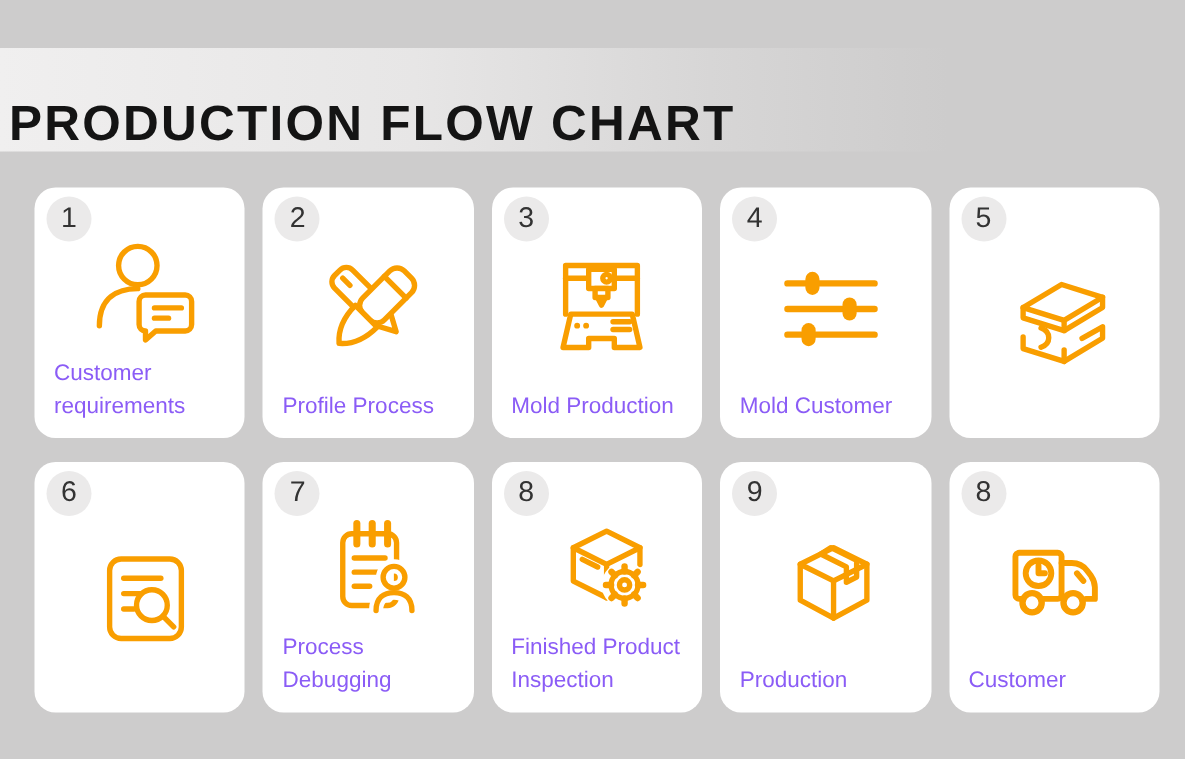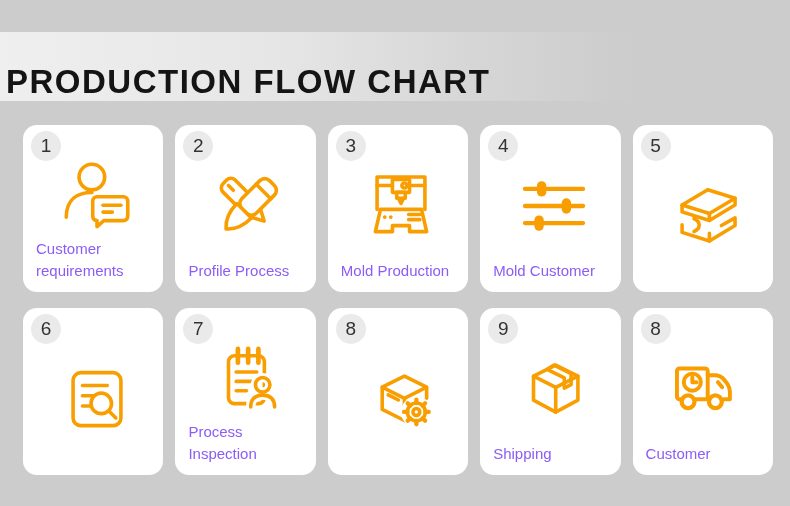--- a/index.html
+++ b/index.html
@@ -195,21 +195,21 @@
         <line x1="33" y1="52" x2="55" y2="52"></line>
         <line x1="33" y1="63" x2="45" y2="63"></line>
         <g stroke="#ffffff" stroke-width="11">
           <circle cx="64" cy="56" r="8.5"></circle>
           <path d="M50 82 c0 -10 6 -14 14 -14 c8 0 14 4 14 14"></path>
         </g>
         <circle cx="64" cy="56" r="8.5"></circle>
         <path d="M50 82 c0 -10 6 -14 14 -14 c8 0 14 4 14 14"></path>
       </svg>
     </div>
-    <div class="step-label">Process Inspection</div>
+    <div class="step-label">Process Debugging</div>
   </div>
 
   <div class="step-card">
     <div class="badge">8</div>
     <div class="icon-wrap">
       <svg viewBox="0 0 96 96" fill="none" stroke="#F99E00" stroke-width="4.2" stroke-linecap="round" stroke-linejoin="round">
         <path d="M26 33 L52 20 L78 33 L52 46 Z"></path>
         <path d="M26 33 v26 l26 13 v-26"></path>
         <path d="M78 33 v13"></path>
         <path d="M52 72 l8 -4"></path>
@@ -222,33 +222,34 @@
           <line x1="73.4" y1="69.4" x2="76.2" y2="72.2"></line>
           <line x1="66" y1="72.5" x2="66" y2="76.5"></line>
           <line x1="58.6" y1="69.4" x2="55.8" y2="72.2"></line>
           <line x1="55.5" y1="62" x2="51.5" y2="62"></line>
           <line x1="58.6" y1="54.6" x2="55.8" y2="51.8"></line>
           <line x1="66" y1="51.5" x2="66" y2="47.5"></line>
           <line x1="73.4" y1="54.6" x2="76.2" y2="51.8"></line>
         </g>
       </svg>
     </div>
+    <div class="step-label">Finished Product Inspection</div>
   </div>
 
   <div class="step-card">
     <div class="badge">9</div>
     <div class="icon-wrap">
       <svg viewBox="0 0 96 96" fill="none" stroke="#F99E00" stroke-width="4.2" stroke-linecap="round" stroke-linejoin="round">
         <path d="M24 33 L50 20 L76 33 L50 46 Z"></path>
         <path d="M24 33 v28 l26 14 v-29"></path>
         <path d="M76 33 v28 l-26 14"></path>
         <path d="M40 25 l20 10 v12 l8 -4 v-13 l-20 -10 z"></path>
       </svg>
     </div>
-    <div class="step-label">Shipping</div>
+    <div class="step-label">Production</div>
   </div>
 
   <div class="step-card">
     <div class="badge">8</div>
     <div class="icon-wrap">
       <svg viewBox="0 0 96 96" fill="none" stroke="#F99E00" stroke-width="4.6" stroke-linecap="round" stroke-linejoin="round">
         <rect x="14" y="24" width="36" height="36" rx="3"></rect>
         <circle cx="32" cy="40" r="10"></circle>
         <path d="M32 34 v6 h5"></path>
         <path d="M50 32 h8 c5 0 9 2 12 6 l3 4 c2 3 3 6 3 9 v9 h-7"></path>

